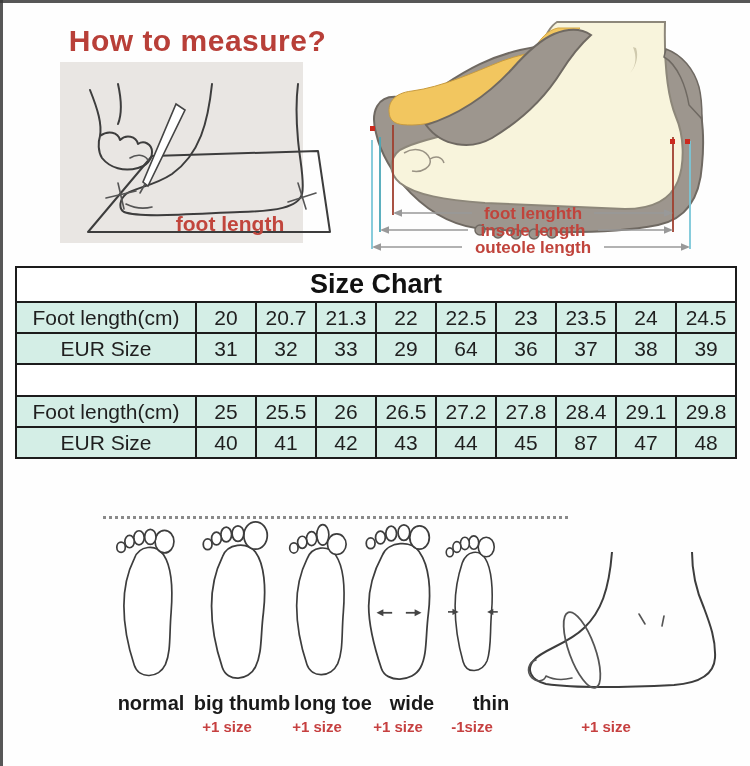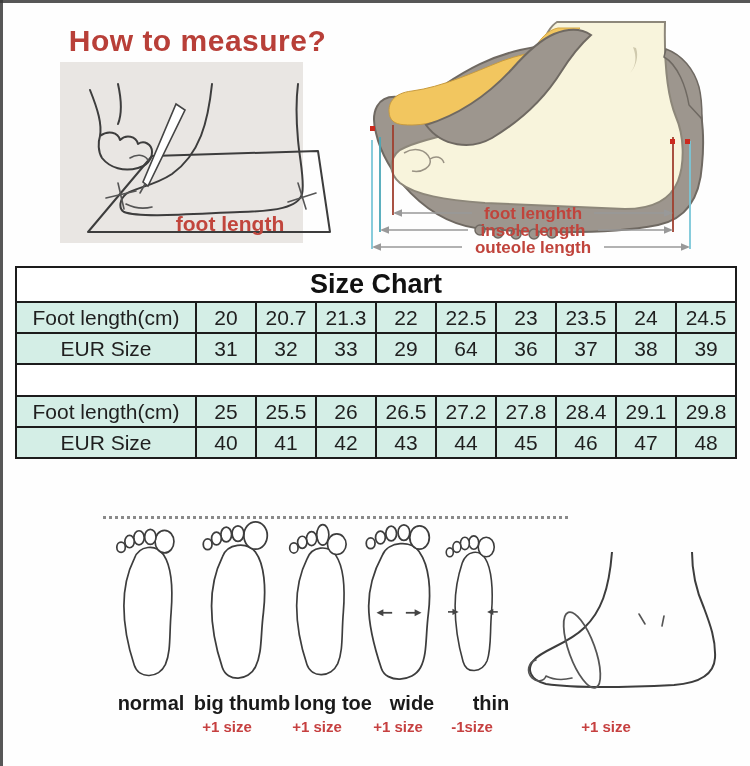--- a/index.html
+++ b/index.html
@@ -206,21 +206,21 @@
       <td>29.8</td>
     </tr>
     <tr>
       <td>EUR Size</td>
       <td>40</td>
       <td>41</td>
       <td>42</td>
       <td>43</td>
       <td>44</td>
       <td>45</td>
-      <td>46</td>
+      <td>87</td>
       <td>47</td>
       <td>48</td>
     </tr>
   </tbody>
     </table>
 
   <div class="toe-line"></div>
 
   <svg class="fp" style="left:105px" width="85" height="170" viewBox="0 0 90 170">
     <path class="fp-fill" d="M31,38 C36,24 54,22 62,34 C70,46 72,70 70,95 C68,118 70,136 64,150 C57,165 36,166 31,151 C26,136 20,112 20,88 C20,66 25,50 31,38 Z"></path>

